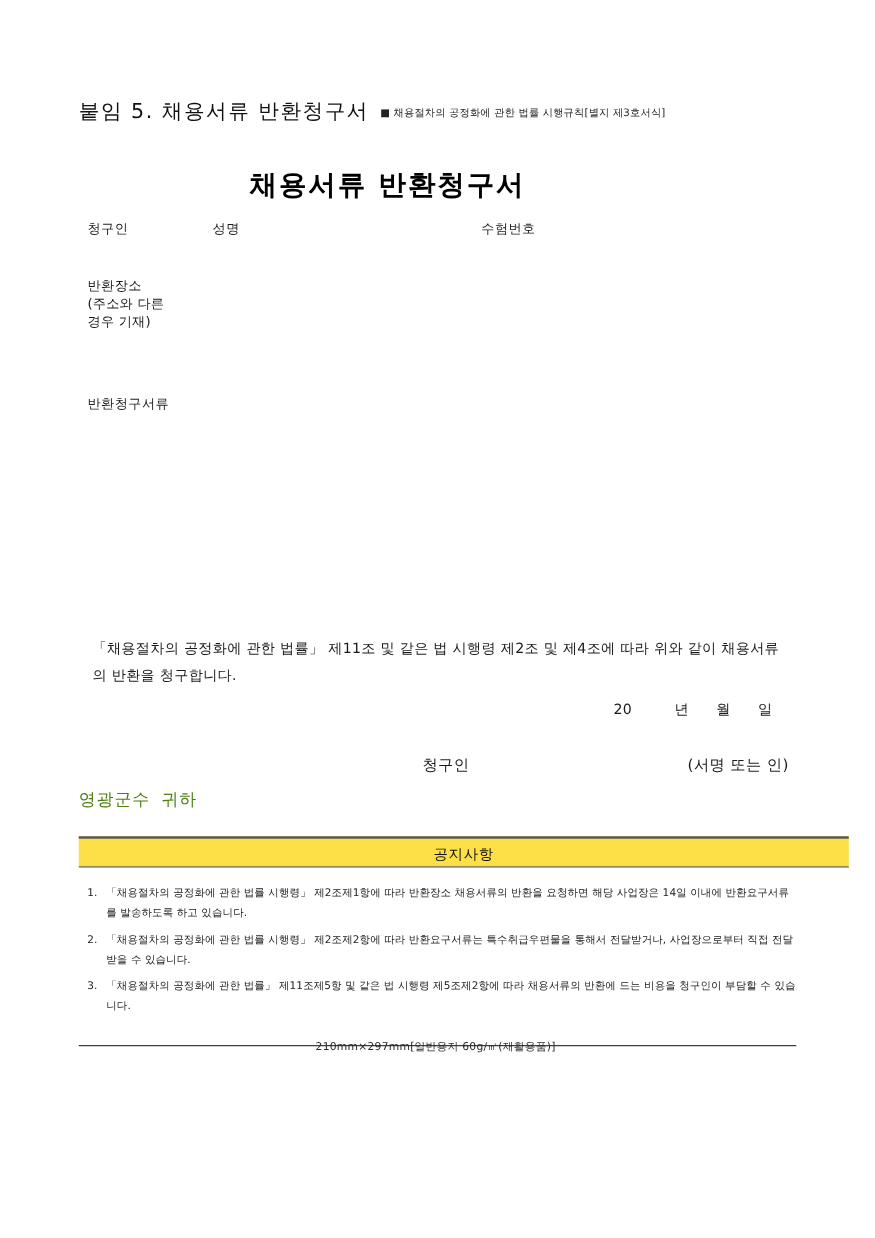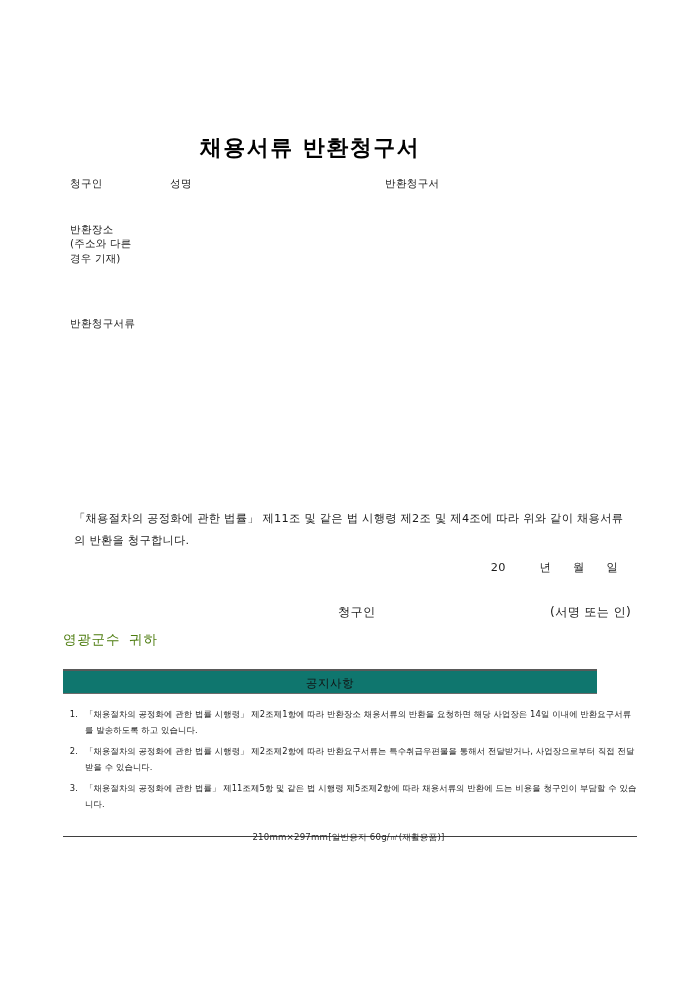--- a/index.html
+++ b/index.html
@@ -162,27 +162,27 @@
     letter-spacing: 0.8px;
     color: #4d7c0f;
     font-family: Liberation Mono, monospace;
   }
 
   
   .notice-head {
     position: absolute;
     left: 63px;
     top: 669px;
-    width: 534px;
+    width: 616px;
     height: 25px;
     line-height: 24px;
     text-align: center;
     font-size: 11.5px;
     letter-spacing: 0.6px;
-    background: #0f766e;
+    background: #fde047;
     border-top: 2px solid #595959;
     border-bottom: 1px solid #6b6b6b;
     color: #111;
   }
   .notice-body {
     position: absolute;
     left: 63px;
     top: 706px;
     width: 574px;
   }
@@ -221,41 +221,45 @@
     letter-spacing: 0.2px;
     color: #2a2a2a;
     padding-right: 3px;
   }
 </style>
 </head>
 <body>
 
 <div class="page">
 
+  <div class="doc-header">
+    <span class="attach-label">붙임 5. 채용서류 반환청구서</span>
+    <span class="form-ref">■ 채용절차의 공정화에 관한 법률 시행규칙[별지 제3호서식]</span>
+  </div>
 
   <div class="doc-title">채용서류 반환청구서</div>
 
   <table class="form-table">
     <colgroup>
       <col class="c1">
         <col class="c2">
         <col class="c3">
     </colgroup>
     <tbody>
 
 
       <tr>
         <td class="row-top h-claimant">
           <div class="cell-pad">청구인</div>
         </td>
         <td class="row-top vdiv h-claimant">
           <div class="cell-pad">성명</div>
         </td>
         <td class="row-top vdiv h-claimant">
-          <div class="cell-pad">반환청구서</div>
+          <div class="cell-pad">수험번호</div>
         </td>
       </tr>
 
 
       <tr>
         <td class="row-top row-bot h-return-place">
           <div class="cell-pad">
             <div>반환장소</div>
             <div class="sub-note" style="white-space: pre-line;">(주소와     다른
 경우 기재)</div>

